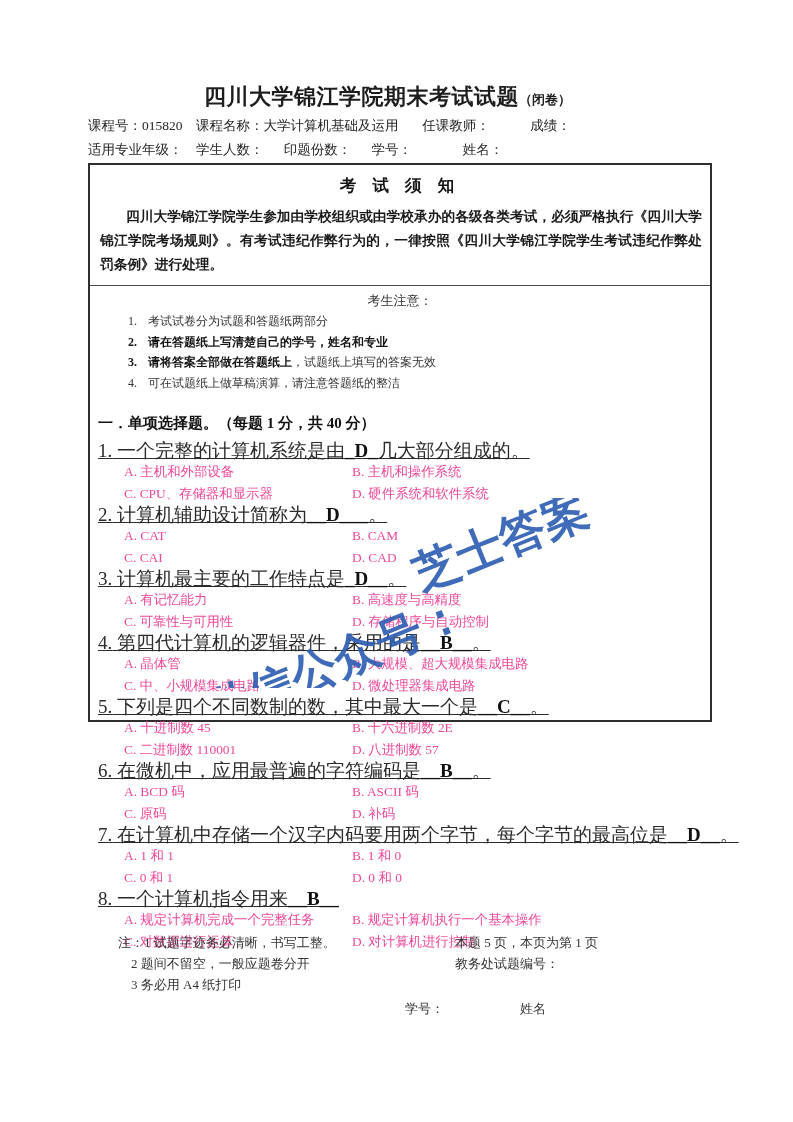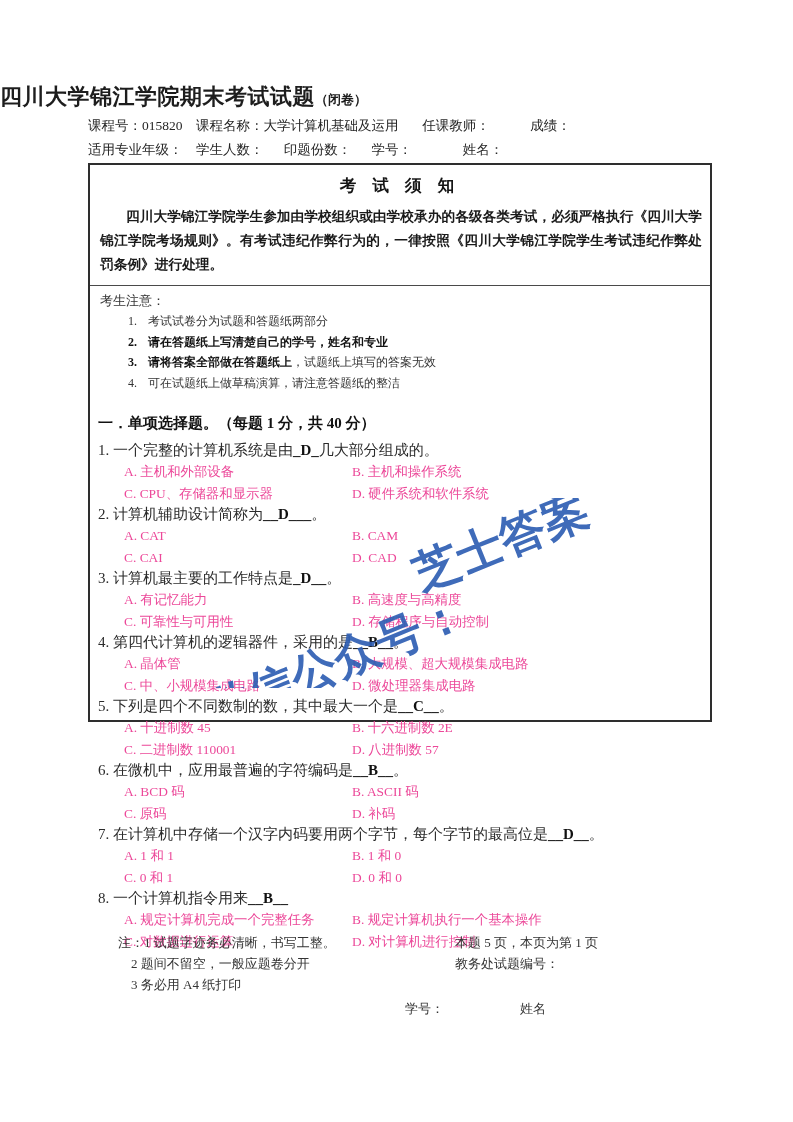--- a/index.html
+++ b/index.html
@@ -21,20 +21,21 @@
     left: 0; top: 0;
     width: 793px;
     height: 1122px;
   }
 
   
   .doc-title {
     position: absolute;
     left: 0; top: 82px;
     width: 775px;
+    text-align: center;
     font-size: 22px;
     font-weight: bold;
     letter-spacing: 0.5px;
     color: #1d1d1d;
   }
   .doc-title .sub {
     font-size: 13px;
     font-weight: bold;
     letter-spacing: 0;
   }
@@ -99,20 +100,21 @@
   .cand-wrap {
     position: absolute;
     left: 10px;
     top: 126px;
     width: 600px;
   }
   .cand-head {
     font-size: 13px;
     color: #333;
     line-height: 20px;
+    text-align: center;
   }
   .cand-item {
     font-size: 12px;
     color: #333;
     line-height: 20.5px;
     padding-left: 28px;
     white-space: nowrap;
   }
   .cand-num { display: inline-block; width: 20px; }
   .cand-item.bold, .cand-item.bold .cand-num { font-weight: bold; color: #141414; }
@@ -125,24 +127,25 @@
     top: 249px;
     font-size: 15px;
     font-weight: bold;
     color: #121212;
     white-space: nowrap;
   }
 
   
   .qblock { position: absolute; left: 8px; width: 606px; }
   .qstem {
-    font-size: 15px;
+    font-size: 19px;
     line-height: 21px;
     color: #2b2b2b;
     white-space: nowrap;
+    text-decoration: underline;
   }
   .qstem .ans { font-weight: bold; color: #111; }
   .opts {
     position: relative;
     height: 43px;
   }
   .opt {
     position: absolute;
     font-size: 13.4px;
     line-height: 21.5px;

